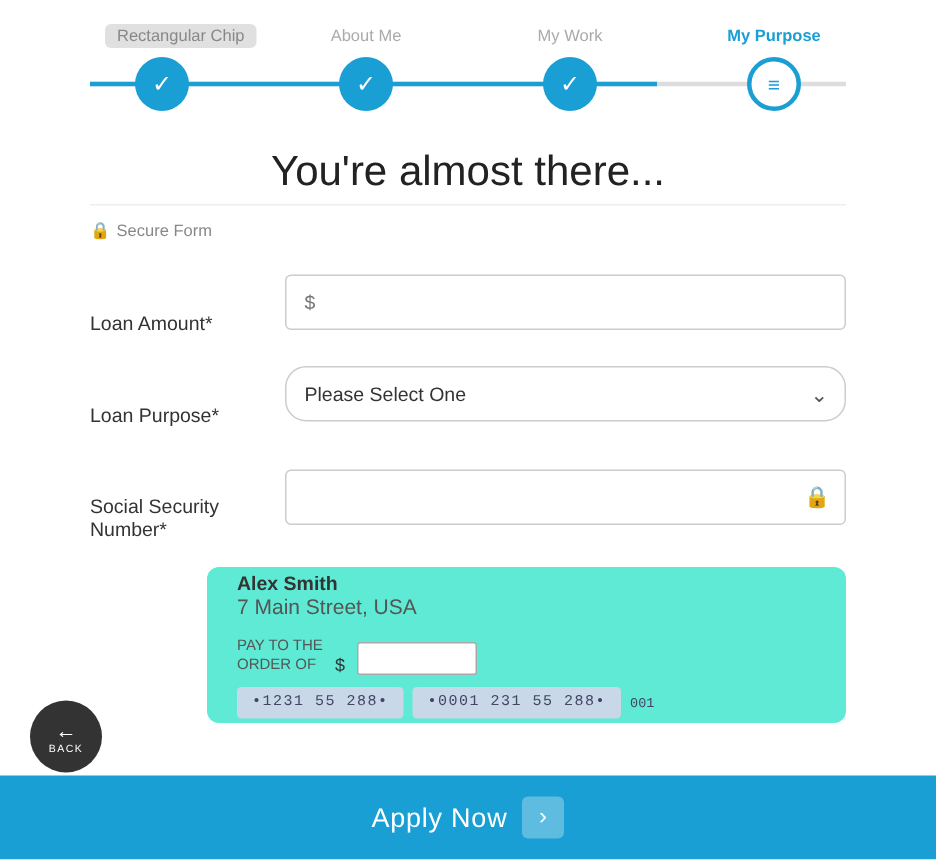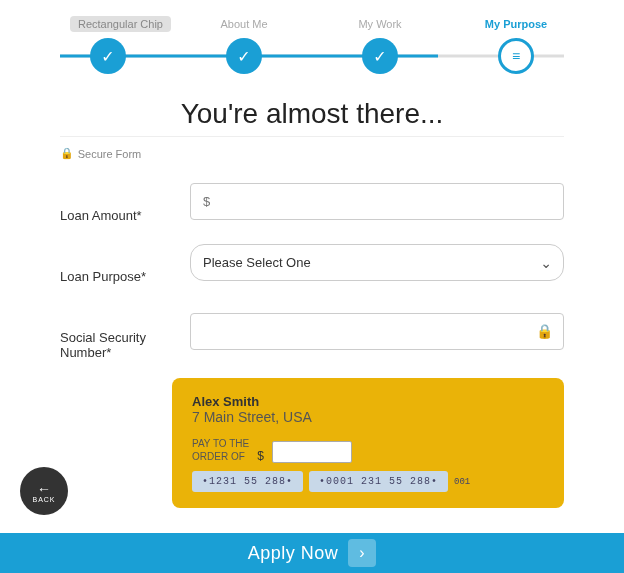--- a/index.html
+++ b/index.html
@@ -180,24 +180,24 @@
       position: absolute;
       right: 10px;
       top: 50%;
       transform: translateY(-50%);
       color: #aaa;
       font-size: 14px;
     }
 
     
     .check-preview {
-      background: #eab308;
+      background: #5eead4;
       border-radius: 8px;
-      padding: 16px 20px;
-      margin-left: 112px;
+      padding: 3px 20px;
+      margin-left: 78px;
       margin-top: 6px;
     }
     .check-name {
       font-weight: 700;
       font-size: 13px;
       color: #333;
     }
     .check-address {
       font-size: 14px;
       color: #555;
@@ -248,21 +248,21 @@
       font-family: 'Courier New', monospace;
     }
 
     
     .bottom-bar {
       position: absolute;
       bottom: 0;
       left: 0;
       right: 0;
       background: #1a9fd5;
-      height: 40px;
+      height: 56px;
       display: flex;
       align-items: center;
       justify-content: center;
     }
     .apply-btn {
       color: #fff;
       font-size: 18px;
       font-weight: 400;
       letter-spacing: 0.5px;
       background: none;

